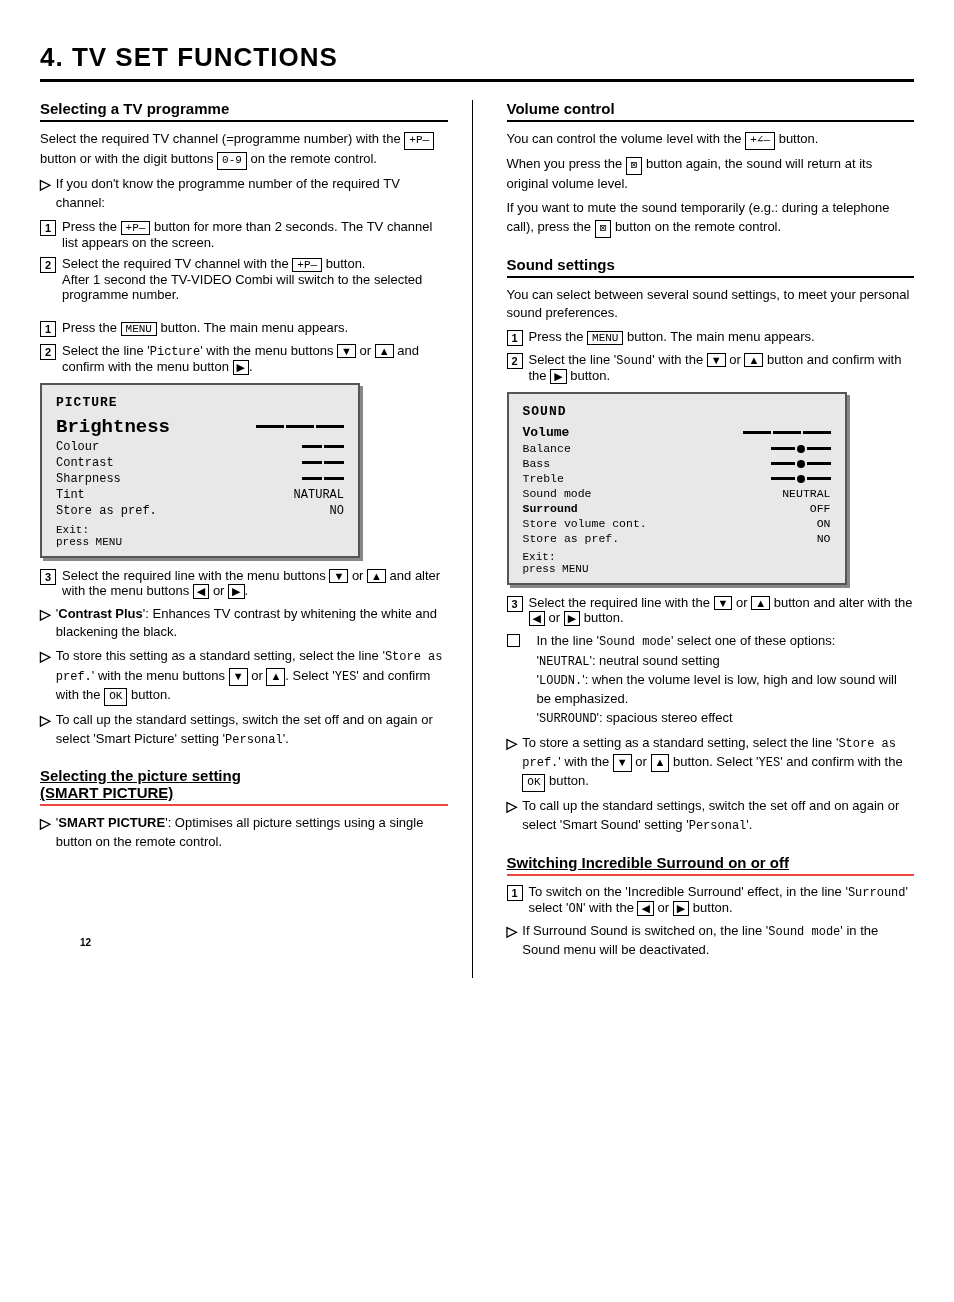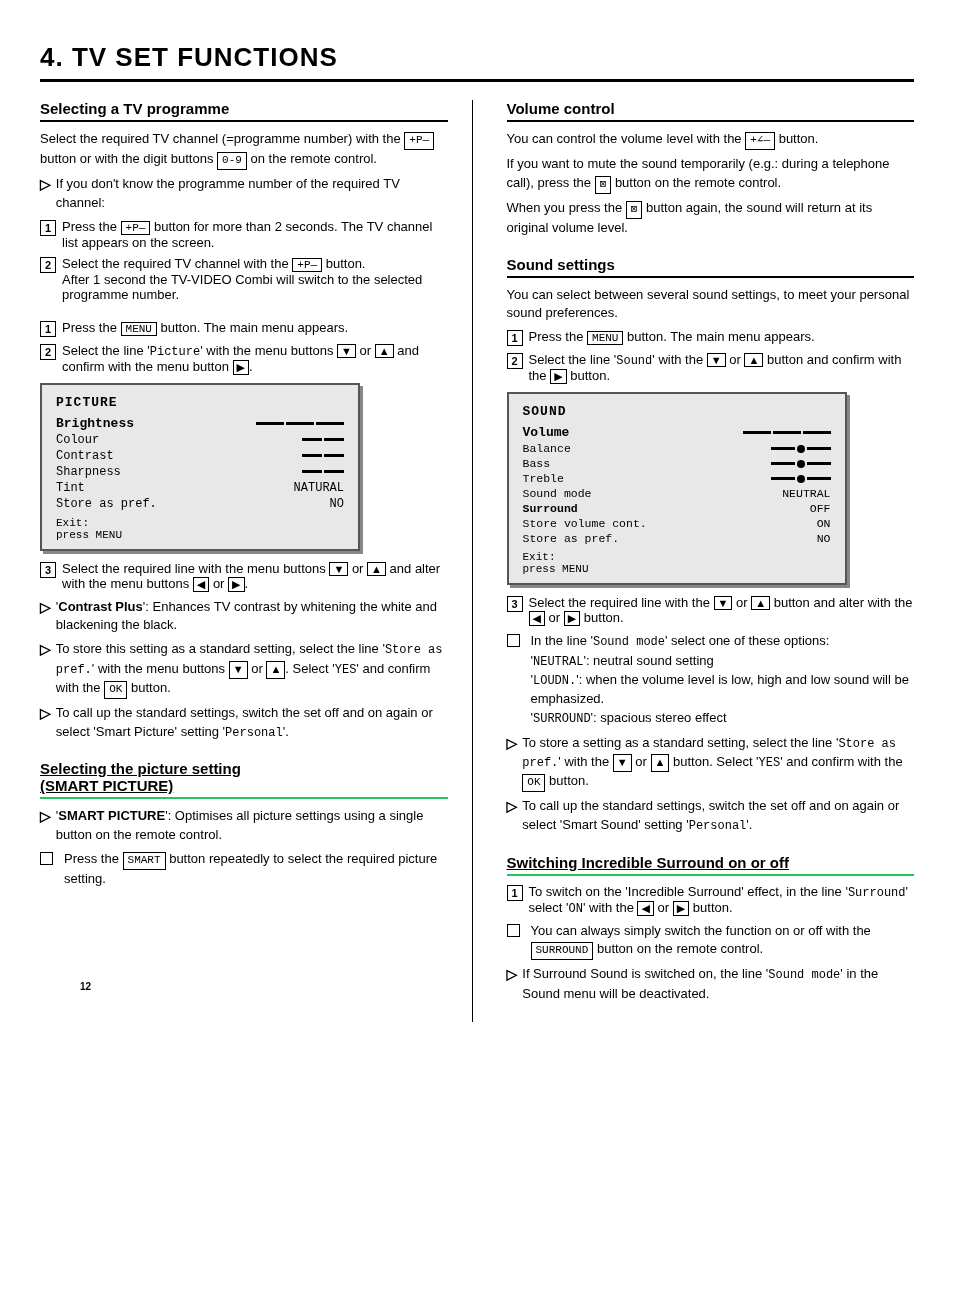--- a/index.html
+++ b/index.html
@@ -38,21 +38,21 @@
     h2.section-title {
       font-size: 15px;
       font-weight: 900;
       border-bottom: 2px solid #000;
       padding-bottom: 3px;
       margin-bottom: 8px;
     }
     h2.section-title-underline {
       font-size: 15px;
       font-weight: 900;
-      border-bottom: 2px solid #22c55e;
+      border-bottom: 2px solid #ef4444;
       padding-bottom: 3px;
       margin-bottom: 8px;
       text-decoration: underline;
     }
     .section {
       margin-bottom: 18px;
     }
     p { margin-bottom: 5px; line-height: 1.45; }
     .step-list { list-style: none; margin: 6px 0; }
     .step-list li {
@@ -100,21 +100,21 @@
     .arrow-icon {
       font-size: 14px;
       font-weight: bold;
       flex-shrink: 0;
       margin-top: 1px;
     }
     .note-content { flex: 1; line-height: 1.45; }
     .checkbox-item {
       display: flex;
       align-items: flex-start;
-      gap: 11px;
+      gap: 17px;
       margin: 5px 0;
     }
     .checkbox-sq {
       width: 13px;
       height: 13px;
       border: 1px solid #000;
       flex-shrink: 0;
       margin-top: 2px;
       background: #fff;
     }
@@ -248,21 +248,21 @@
               <span class="triangle-btn">▼</span>
               or <span class="triangle-btn">▲</span>
               and confirm with the menu button <span class="triangle-btn">▶</span>.
             </span>
           </li>
         </ul>
 
         <div class="menu-box">
           <div class="menu-box-title">PICTURE</div>
           <div class="menu-row">
-            <span style="font-weight:bold;font-size:13px;">Brightness</span>
+            <span style="font-weight:bold;font-size:19px;">Brightness</span>
             <span class="menu-line-bars">
               <span class="bar"></span>
               <span class="bar"></span>
               <span class="bar"></span>
             </span>
           </div>
           <div class="menu-row">
             <span>Colour</span>
             <span class="menu-line-bars">
               <span class="bar-short"></span>
@@ -330,44 +330,38 @@
           </span>
         </div>
       </div>
 
       <div class="section">
         <h2 class="section-title-underline">Selecting the picture setting<br>(SMART PICTURE)</h2>
         <div class="note-arrow">
           <span class="arrow-icon">▷</span>
           <span class="note-content">
             '<b>SMART PICTURE</b>': Optimises all picture settings using a single button on the remote control.
-          </span>
-        </div>
-        <div class="checkbox-item">
-          <span class="checkbox-sq"></span>
-          <span class="note-content">
-            Press the <span class="btn-inline">SMART</span> button repeatedly to select the required picture setting.
           </span>
         </div>
       </div>
 
     </div>
 
     <div class="col-right">
 
       <div class="section">
         <h2 class="section-title">Volume control</h2>
         <p>
           You can control the volume level with the <span class="btn-inline">+∠—</span> button.
         </p>
         <p>
-          If you want to mute the sound temporarily (e.g.: during a telephone call), press the <span class="btn-inline">⊠</span> button on the remote control.
+          When you press the <span class="btn-inline">⊠</span> button again, the sound will return at its original volume level.
         </p>
         <p>
-          When you press the <span class="btn-inline">⊠</span> button again, the sound will return at its original volume level.
+          If you want to mute the sound temporarily (e.g.: during a telephone call), press the <span class="btn-inline">⊠</span> button on the remote control.
         </p>
       </div>
 
       <div class="section">
         <h2 class="section-title">Sound settings</h2>
         <p>You can select between several sound settings, to meet your personal sound preferences.</p>
         <ul class="step-list">
           <li>
             <span class="step-num">1</span>
             <span class="step-content">
@@ -484,26 +478,20 @@
         <ul class="step-list">
           <li>
             <span class="step-num">1</span>
             <span class="step-content">
               To switch on the 'Incredible Surround' effect, in the line '<code>Surround</code>' select '<code>ON</code>' with the
               <span class="triangle-btn">◀</span>
               or <span class="triangle-btn">▶</span> button.
             </span>
           </li>
         </ul>
-        <div class="checkbox-item">
-          <span class="checkbox-sq"></span>
-          <span class="note-content">
-            You can always simply switch the function on or off with the <span class="btn-inline">SURROUND</span> button on the remote control.
-          </span>
-        </div>
         <div class="note-arrow">
           <span class="arrow-icon">▷</span>
           <span class="note-content">
             If Surround Sound is switched on, the line '<code>Sound mode</code>' in the Sound menu will be deactivated.
           </span>
         </div>
       </div>
 
     </div>
 

